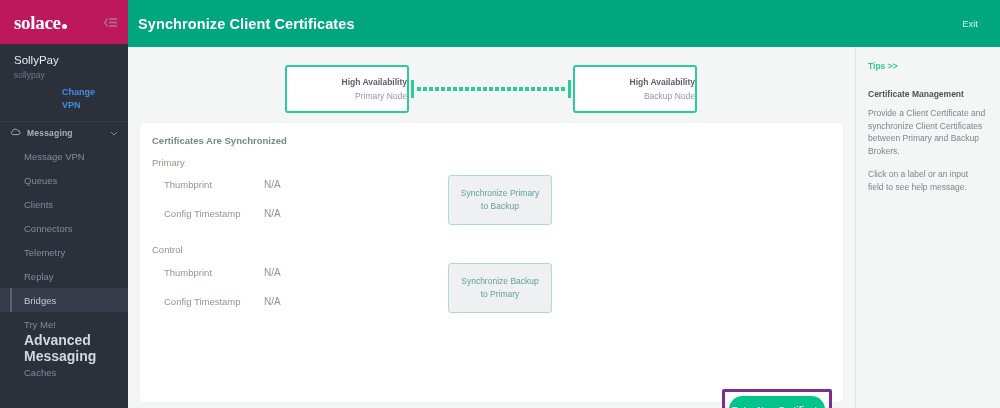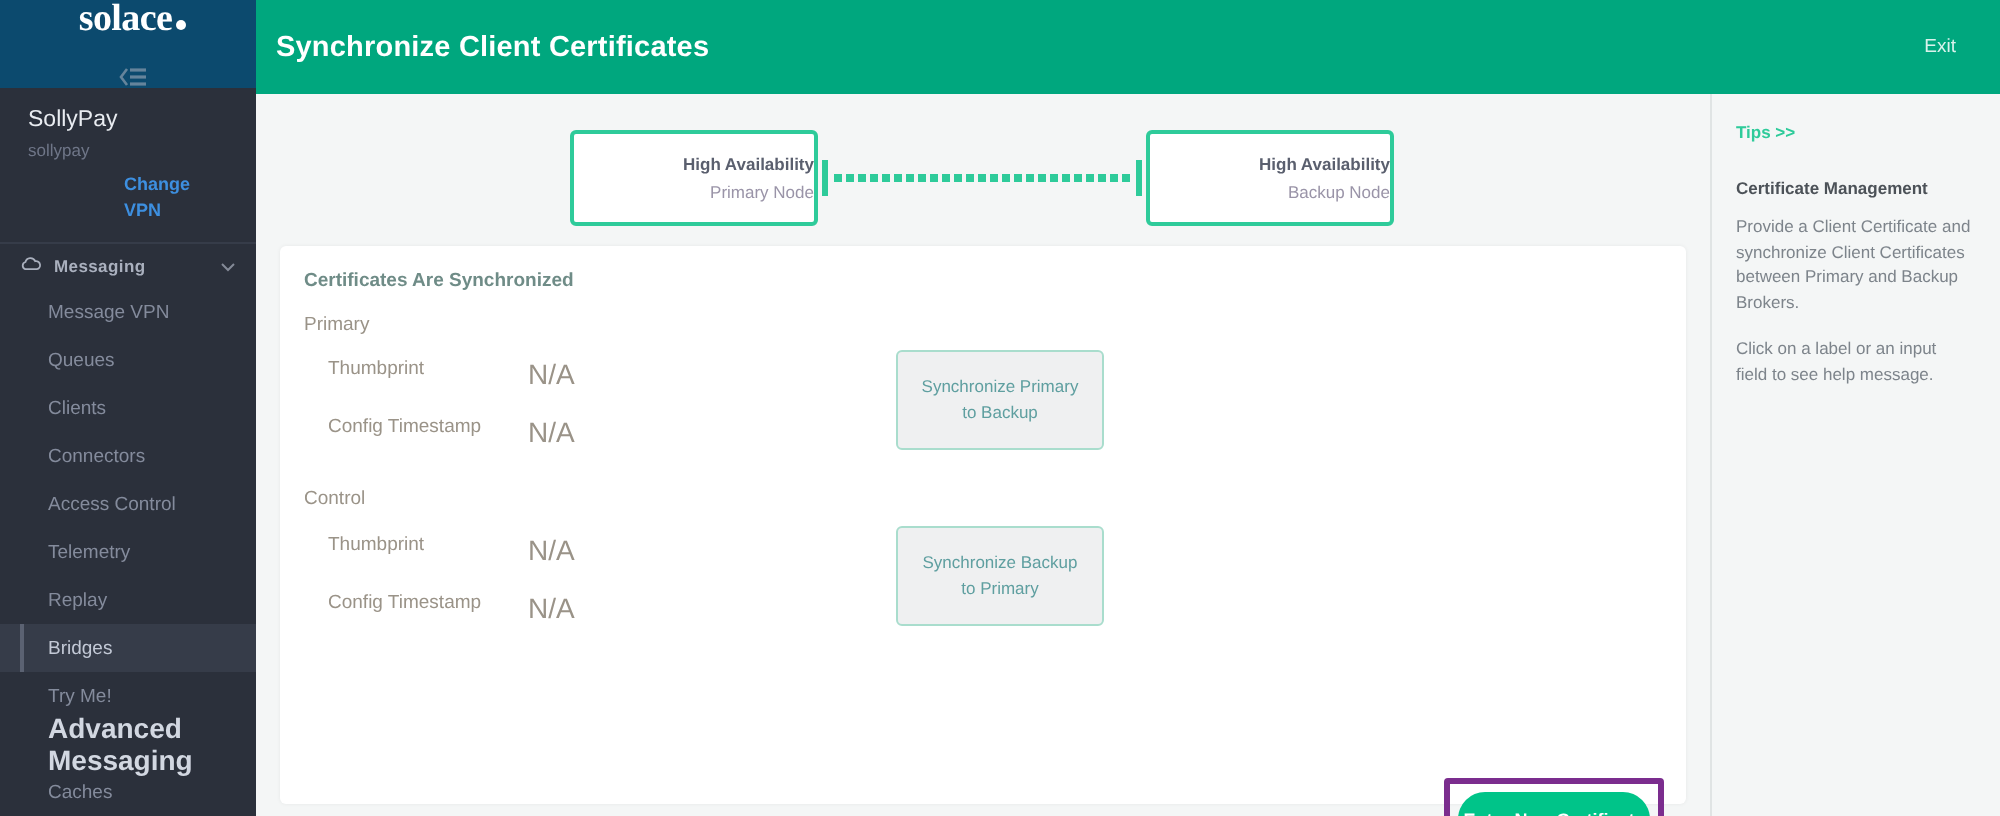--- a/index.html
+++ b/index.html
@@ -15,23 +15,22 @@
     width:128px; height:408px;
     background:#2b303b;
     flex:0 0 128px;
     position:relative;
     overflow:hidden;
   }
   .brand-row {
     height:44px;
     display:flex; align-items:center;
     padding:0 10px 0 14px;
-    background:#0c4a6e;
+    background:#be185d;
     justify-content:space-between;
-    flex-direction:column;
   }
   .brand-logo {
     color:#ffffff;
     font-family:"Liberation Serif", serif;
     font-size:19px;
     font-weight:700;
     letter-spacing:-0.3px;
     line-height:1;
     display:flex; align-items:baseline;
   }
@@ -143,21 +142,21 @@
   .sect-label {
     position:absolute; left:12px;
     color:#9a9388; font-size:9.5px;
   }
   .field-label {
     position:absolute; left:24px;
     color:#9a9388; font-size:9.5px;
   }
   .field-value {
     position:absolute; left:124px;
-    color:#9a9388; font-size:14px;
+    color:#9a9388; font-size:10px;
   }
   .sync-btn {
     position:absolute;
     width:104px; height:50px;
     background:#eff0f1;
     border:1px solid #a9ddcd;
     border-radius:3px;
     display:flex; align-items:center; justify-content:center;
     text-align:center; padding:0 8px;
     color:#5f9fa0; font-size:8.5px; line-height:13px;
@@ -234,23 +233,20 @@
           <span>Message VPN</span>
         </div>
         <div class="nav-item">
           <span>Queues</span>
         </div>
         <div class="nav-item">
           <span>Clients</span>
         </div>
         <div class="nav-item">
           <span>Connectors</span>
-        </div>
-        <div class="nav-item">
-          <span>Access Control</span>
         </div>
         <div class="nav-item">
           <span>Telemetry</span>
         </div>
         <div class="nav-item">
           <span>Replay</span>
         </div>
         <div class="nav-item active">
           <span>Bridges</span>
         </div>

